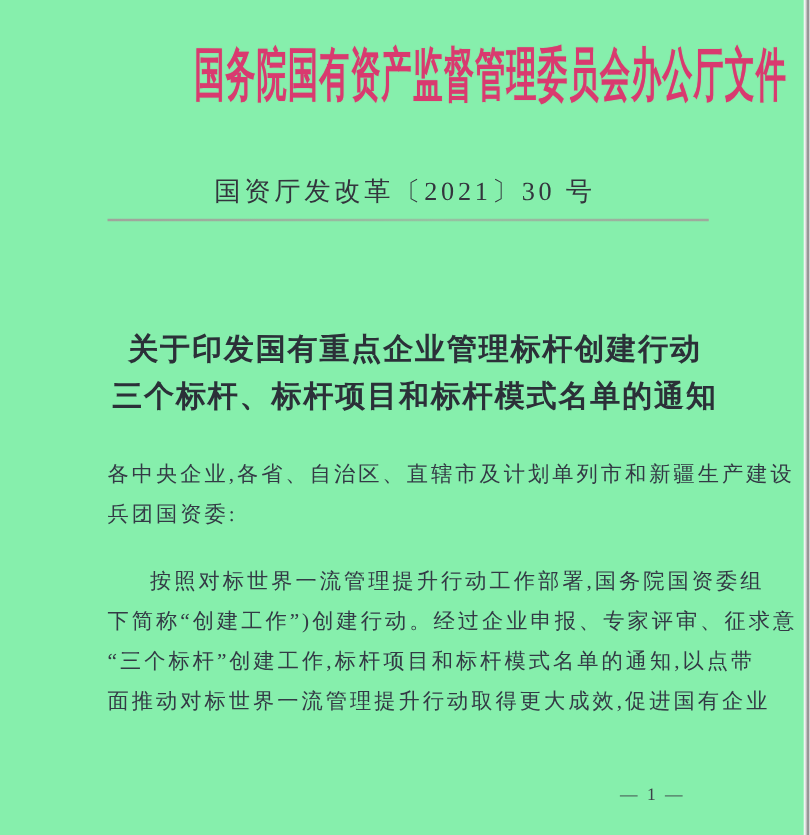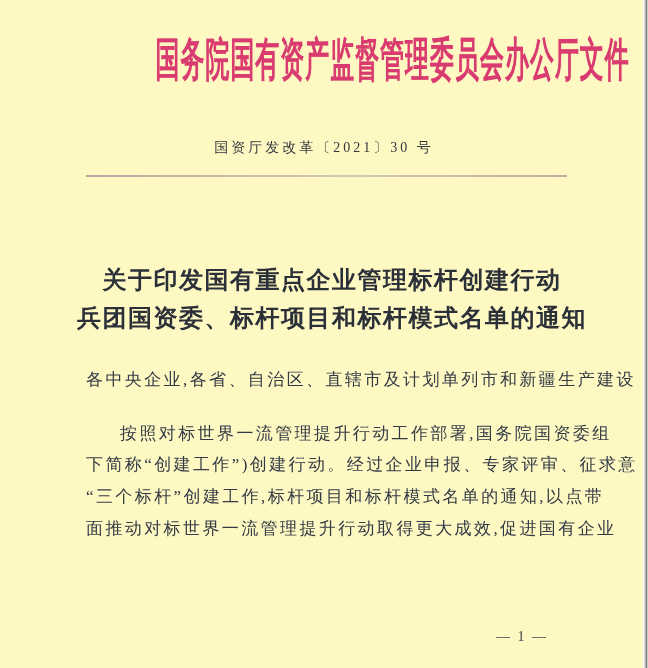--- a/index.html
+++ b/index.html
@@ -1,21 +1,21 @@
 <!DOCTYPE html>
 <html><head>
 <meta charset="utf-8">
 <style>
   * { margin: 0; padding: 0; box-sizing: border-box; }
   html, body { background: #ffffff; }
   .page {
     position: relative;
     width: 648px;
     height: 668px;
-    background: #fef9c3;
+    background: #86efac;
     overflow: hidden;
     font-family: "Liberation Serif", "DejaVu Serif", serif;
   }
   
   .right-edge {
     position: absolute;
     top: 0; right: 0;
     width: 5px; height: 100%;
     background: linear-gradient(to right, #ffffff 0%, #d8d8d8 35%, #7e7e7e 70%, #f2f2f2 100%);
   }
@@ -30,21 +30,21 @@
     color: #d93a6f;
     letter-spacing: 2px;
     transform: scaleX(0.52);
     transform-origin: center center;
     text-shadow: 0 0 1px rgba(217, 58, 111, 0.55);
   }
   .doc-number {
     position: absolute;
     top: 139px; left: 0; right: 0;
     text-align: center;
-    font-size: 14px;
+    font-size: 21px;
     letter-spacing: 3px;
     color: #33353d;
     white-space: nowrap;
   }
   .divider {
     position: absolute;
     top: 175px; left: 86px;
     width: 481px; height: 2px;
     background: linear-gradient(to right, rgba(169,139,150,0.75), rgba(169,139,150,0.45) 55%, rgba(169,139,150,0.7));
   }
@@ -85,25 +85,26 @@
 <div class="page">
 
   <div class="red-head">国务院国有资产监督管理委员会办公厅文件</div>
 
   <div class="doc-number">国资厅发改革〔2021〕30 号</div>
 
   <div class="divider"></div>
 
   <h1 class="title">
     <span class="title-line">关于印发国有重点企业管理标杆创建行动</span>
-    <span class="title-line">兵团国资委、标杆项目和标杆模式名单的通知</span>
+    <span class="title-line">三个标杆、标杆项目和标杆模式名单的通知</span>
   </h1>
 
   <div class="body-text">
     <div class="line">各中央企业,各省、自治区、直辖市及计划单列市和新疆生产建设</div>
+    <div class="line">兵团国资委:</div>
     <div class="line para-start">按照对标世界一流管理提升行动工作部署,国务院国资委组</div>
     <div class="line">下简称“创建工作”)创建行动。经过企业申报、专家评审、征求意</div>
     <div class="line">“三个标杆”创建工作,标杆项目和标杆模式名单的通知,以点带</div>
     <div class="line">面推动对标世界一流管理提升行动取得更大成效,促进国有企业</div>
   </div>
 
   <div class="page-number">— 1 —</div>
 
   <div class="right-edge"></div>
 

